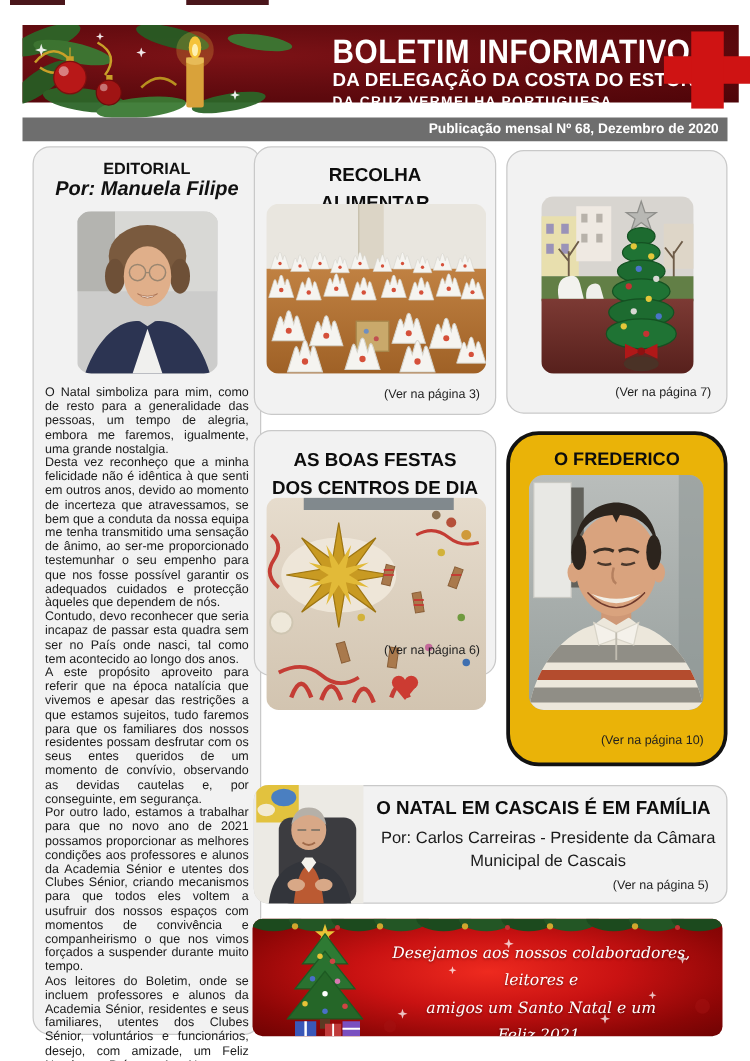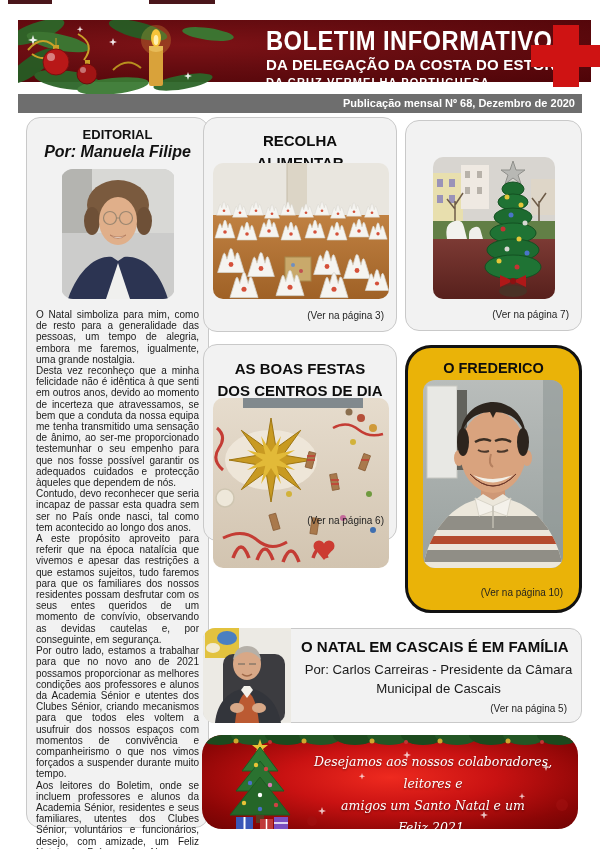--- a/index.html
+++ b/index.html
@@ -45,21 +45,21 @@
 
   
   .casc-title{position:absolute;left:97px;top:9px;font-size:15px;font-weight:bold;color:#0d0d0d;text-align:right;}
   .casc-byline{position:absolute;left:97px;top:31px;width:275px;font-size:13.2px;
     line-height:1.45;color:#1a1a1a;text-align:center;}
   .casc-photo{position:absolute;left:-1px;top:-1px;width:88px;height:95px;overflow:hidden;
     border-radius:12px 0 0 12px;}
   .casc-photo svg{display:block;width:100%;height:100%;}
 
   
-  .greet{position:absolute;left:202px;top:735px;width:376px;height:94px;border-radius:20px;
+  .greet{position:absolute;left:202px;top:735px;width:376px;height:94px;border-radius:8px;
     background:radial-gradient(ellipse at 50% 45%, #ee2a1f 0%, #c91212 40%, #8c0606 78%, #6f0303 100%);
     overflow:hidden;}
   .greet svg{position:absolute;left:0;top:0;width:100%;height:100%;}
   .greet-text{position:absolute;left:95px;top:16px;width:272px;text-align:center;
     font-family:"DejaVu Serif",serif;font-style:italic;color:#fff;font-size:12.5px;
     line-height:22px;text-shadow:0 1px 2px rgba(0,0,0,.45);}
 </style>
 </head>
 <body>
 

